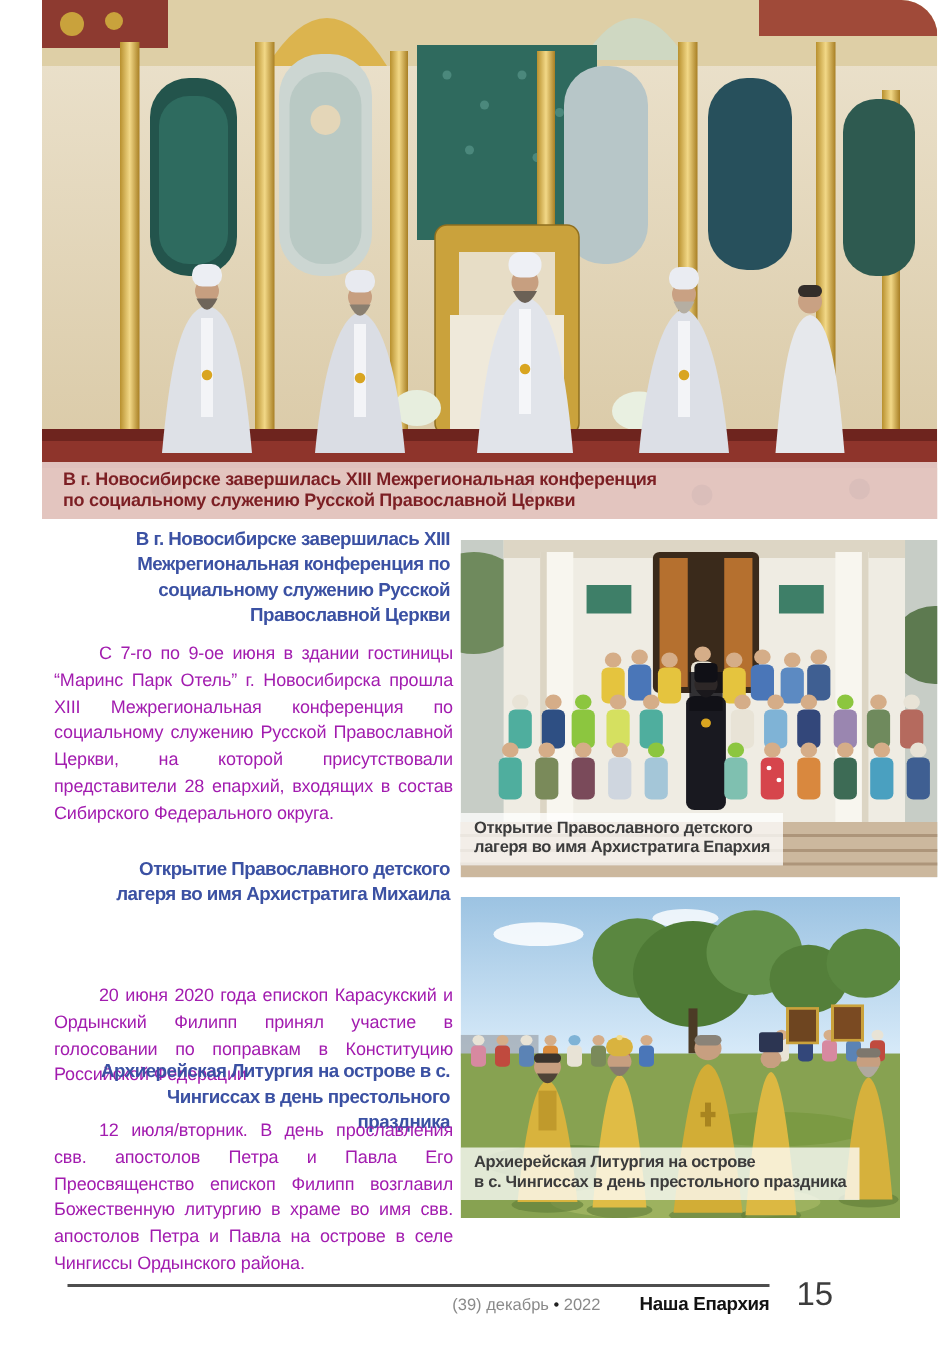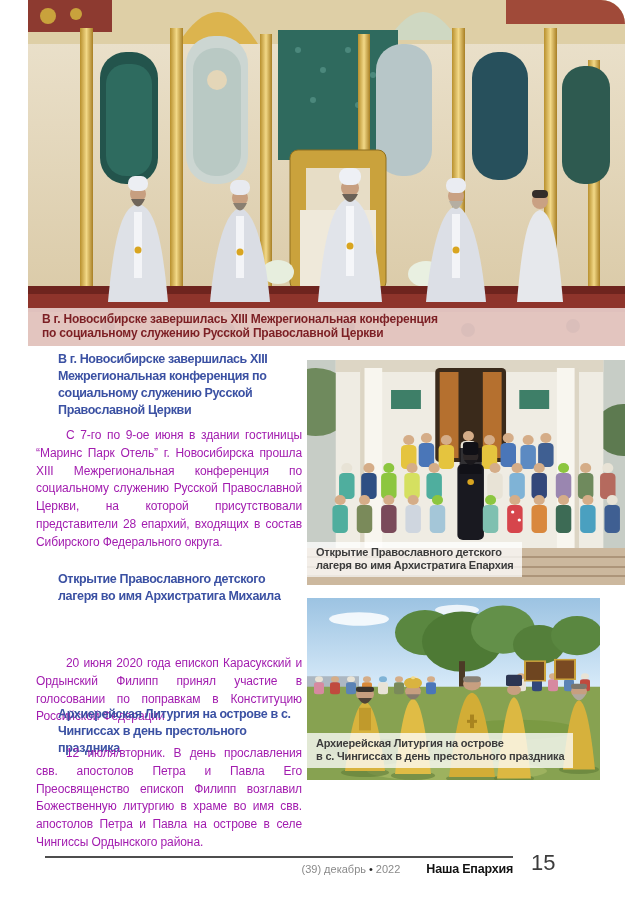--- a/index.html
+++ b/index.html
@@ -2,30 +2,30 @@
 <html><head>
 <meta charset="utf-8">
 <style>
   html,body{margin:0;padding:0;background:#ffffff;}
   .page{position:relative;width:625px;height:908px;background:#ffffff;overflow:hidden;
         font-family:"Liberation Sans",sans-serif;border-radius:24px;}
   .photo{position:absolute;overflow:hidden;}
   .photo svg{display:block;width:100%;height:100%;}
   #photo-main{left:28px;top:0;width:597px;height:346px;}
   #photo-camp{left:307px;top:360px;width:324px;height:225px;}
-  #photo-liturgy{left:307px;top:598px;width:293px;height:182px;}
+  #photo-liturgy{left:307px;top:598px;width:293px;height:214px;}
 
   .photo-cap{position:absolute;font-weight:bold;color:#3c3c3c;background:rgba(255,255,255,0.76);
              font-size:11px;line-height:13px;padding:4px 9px 5px 9px;letter-spacing:-0.2px;}
   #cap-main{left:0;right:0;bottom:0;background:rgba(252,243,240,0.74);color:#7c1f24;
             font-size:12px;line-height:14px;padding:4px 10px 6px 14px;}
   #cap-camp{left:0;bottom:8px;}
   #cap-liturgy{left:0;bottom:12px;}
 
-  .col-block{position:absolute;left:36px;width:266px;}
+  .col-block{position:absolute;left:36px;width:266px;text-align:right;}
   .art-heading{color:#3b51a3;font-weight:bold;font-size:12.5px;line-height:17px;
                letter-spacing:-0.35px;margin-left:22px;width:242px;}
   .art-body{font-size:12px;line-height:17.8px;color:#a21caf;text-align:justify;
             text-indent:30px;letter-spacing:-0.1px;}
   #h1{top:351px;} #p1{top:427px;}
   #h2{top:571px;} #p2{top:613px;margin-top:42px;}
   #h3{top:706px;} #p3{top:745px;}
 
   .footer-rule{position:absolute;left:45px;top:856px;width:468px;height:0;
                border-top:2px solid #4e4e4e;}

